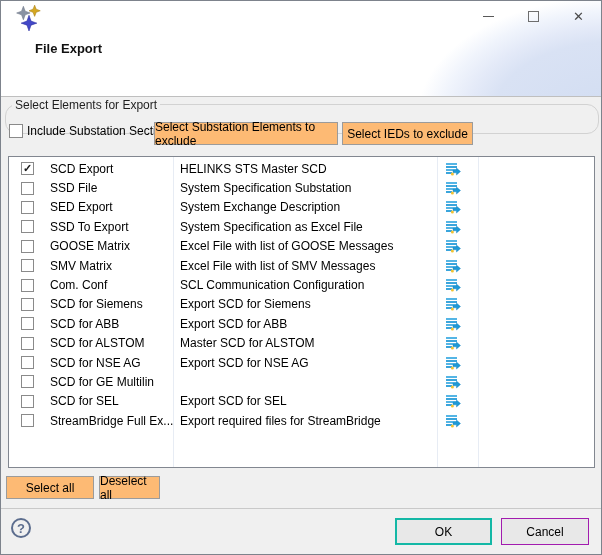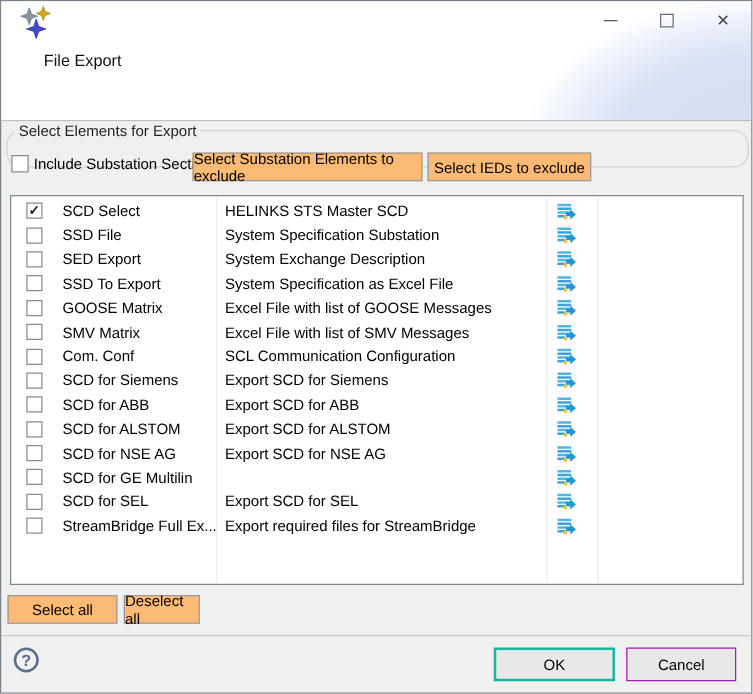--- a/index.html
+++ b/index.html
@@ -19,21 +19,21 @@
     background:radial-gradient(ellipse 250px 150px at 105% 115%,
       #d2ddf2 0%, #d9e2f4 48%, #e4eaf8 58%, #f0f4fc 68%, rgba(255,255,255,0) 78%);
   }
   #titlebar { position:absolute; left:0; top:0; right:0; height:32px; display:flex; align-items:flex-start; }
   #app-icon { position:absolute; left:14px; top:3px; width:28px; height:27px; }
   #win-controls { position:absolute; right:0; top:0; height:30px; display:flex; }
   .win-btn { width:45px; height:30px; display:flex; align-items:center; justify-content:center; color:#595959; }
   .min-glyph { width:11px; height:0; border-top:1px solid #595959; display:inline-block; }
   .max-glyph { width:11px; height:11px; border:1px solid #6e6e6e; display:inline-block; }
   .close-glyph { font-size:13px; line-height:1; color:#4a4a4a; }
-  #page-title { position:absolute; left:10px; top:40px; font-size:13px; font-weight:normal; color:#111;padding-left:24px; }
+  #page-title { position:absolute; left:10px; top:40px; font-size:13px; font-weight:bold; color:#111;padding-left:24px; }
 
   
   #group-box {
     position:absolute; left:4px; top:103px; width:594px; height:30px;
     border:1px solid #d2d2d2; border-radius:12px;
   }
   #group-label {
     position:absolute; left:6px; top:-7px; padding:0 3px;
     background:#f0f0f0; color:#1f1f1f; font-size:12px;
   }
@@ -124,21 +124,21 @@
     <div class="push-btn" id="btn-ieds">Select IEDs to exclude</div>
   </div>
 
   <div id="export-table">
     <div class="col-sep" id="sep-1"></div>
     <div class="col-sep" id="sep-2"></div>
     <div class="col-sep" id="sep-3"></div>
     <div id="rows">
     <div class="trow">
       <span class="checkbox">✓</span>
-      <span class="row-name">SCD Select</span>
+      <span class="row-name">SCD Export</span>
       <span class="row-desc">HELINKS STS Master SCD</span>
       <svg class="row-icon" viewBox="0 0 16 16">
         <rect x="1" y="2" width="11" height="2" fill="#54b5e5"></rect>
         <rect x="1" y="5" width="11" height="2" fill="#3aa5dc"></rect>
         <rect x="1" y="8" width="11" height="2" fill="#54b5e5"></rect>
         <rect x="1" y="11" width="6" height="2" fill="#3aa5dc"></rect>
         <polygon points="8,9.2 11.5,9.2 11.5,7 15.5,10.5 11.5,14 11.5,11.8 8,11.8" fill="#1e9ad6" stroke="#0f7fbd" stroke-width="0.4"></polygon>
         <circle cx="7.4" cy="13" r="1.5" fill="#f1c232"></circle>
       </svg>
     </div>
@@ -251,21 +251,21 @@
         <rect x="1" y="8" width="11" height="2" fill="#54b5e5"></rect>
         <rect x="1" y="11" width="6" height="2" fill="#3aa5dc"></rect>
         <polygon points="8,9.2 11.5,9.2 11.5,7 15.5,10.5 11.5,14 11.5,11.8 8,11.8" fill="#1e9ad6" stroke="#0f7fbd" stroke-width="0.4"></polygon>
         <circle cx="7.4" cy="13" r="1.5" fill="#f1c232"></circle>
       </svg>
     </div>
 
     <div class="trow">
       <span class="checkbox"></span>
       <span class="row-name">SCD for ALSTOM</span>
-      <span class="row-desc">Export SCD for ALSTOM</span>
+      <span class="row-desc">Master SCD for ALSTOM</span>
       <svg class="row-icon" viewBox="0 0 16 16">
         <rect x="1" y="2" width="11" height="2" fill="#54b5e5"></rect>
         <rect x="1" y="5" width="11" height="2" fill="#3aa5dc"></rect>
         <rect x="1" y="8" width="11" height="2" fill="#54b5e5"></rect>
         <rect x="1" y="11" width="6" height="2" fill="#3aa5dc"></rect>
         <polygon points="8,9.2 11.5,9.2 11.5,7 15.5,10.5 11.5,14 11.5,11.8 8,11.8" fill="#1e9ad6" stroke="#0f7fbd" stroke-width="0.4"></polygon>
         <circle cx="7.4" cy="13" r="1.5" fill="#f1c232"></circle>
       </svg>
     </div>
 

